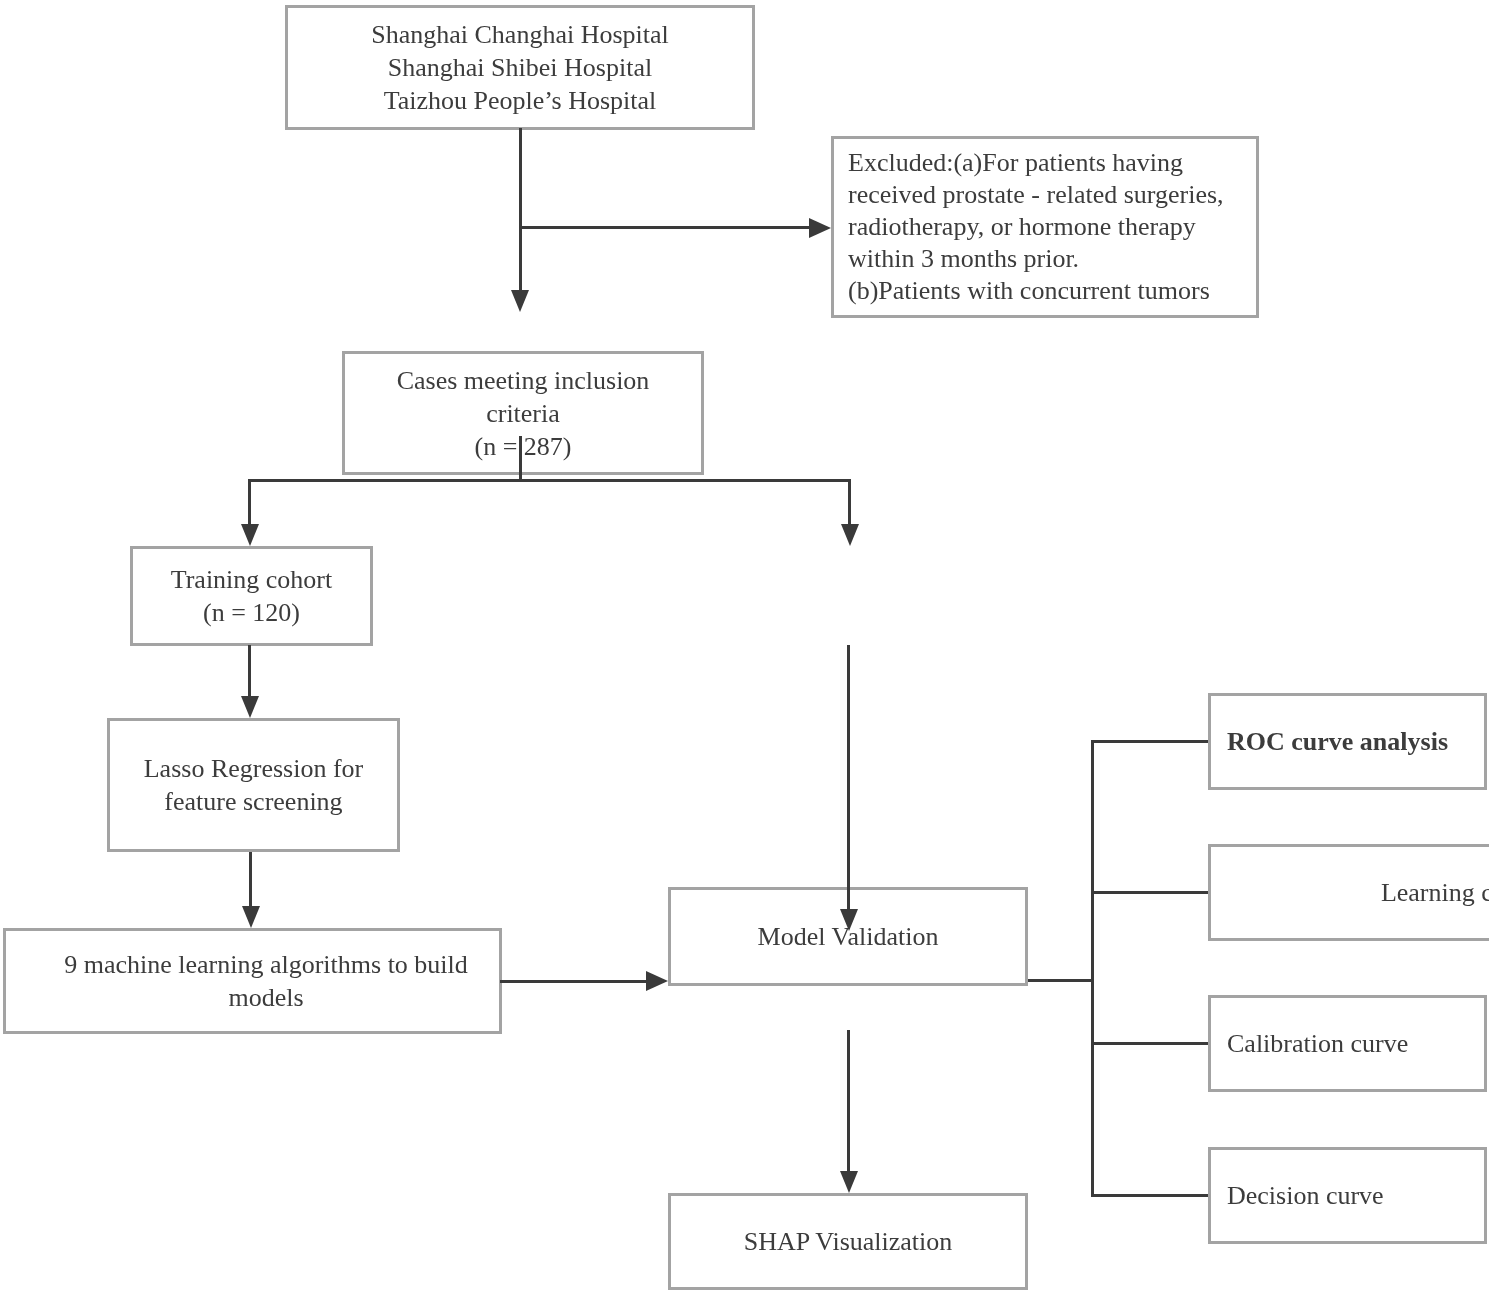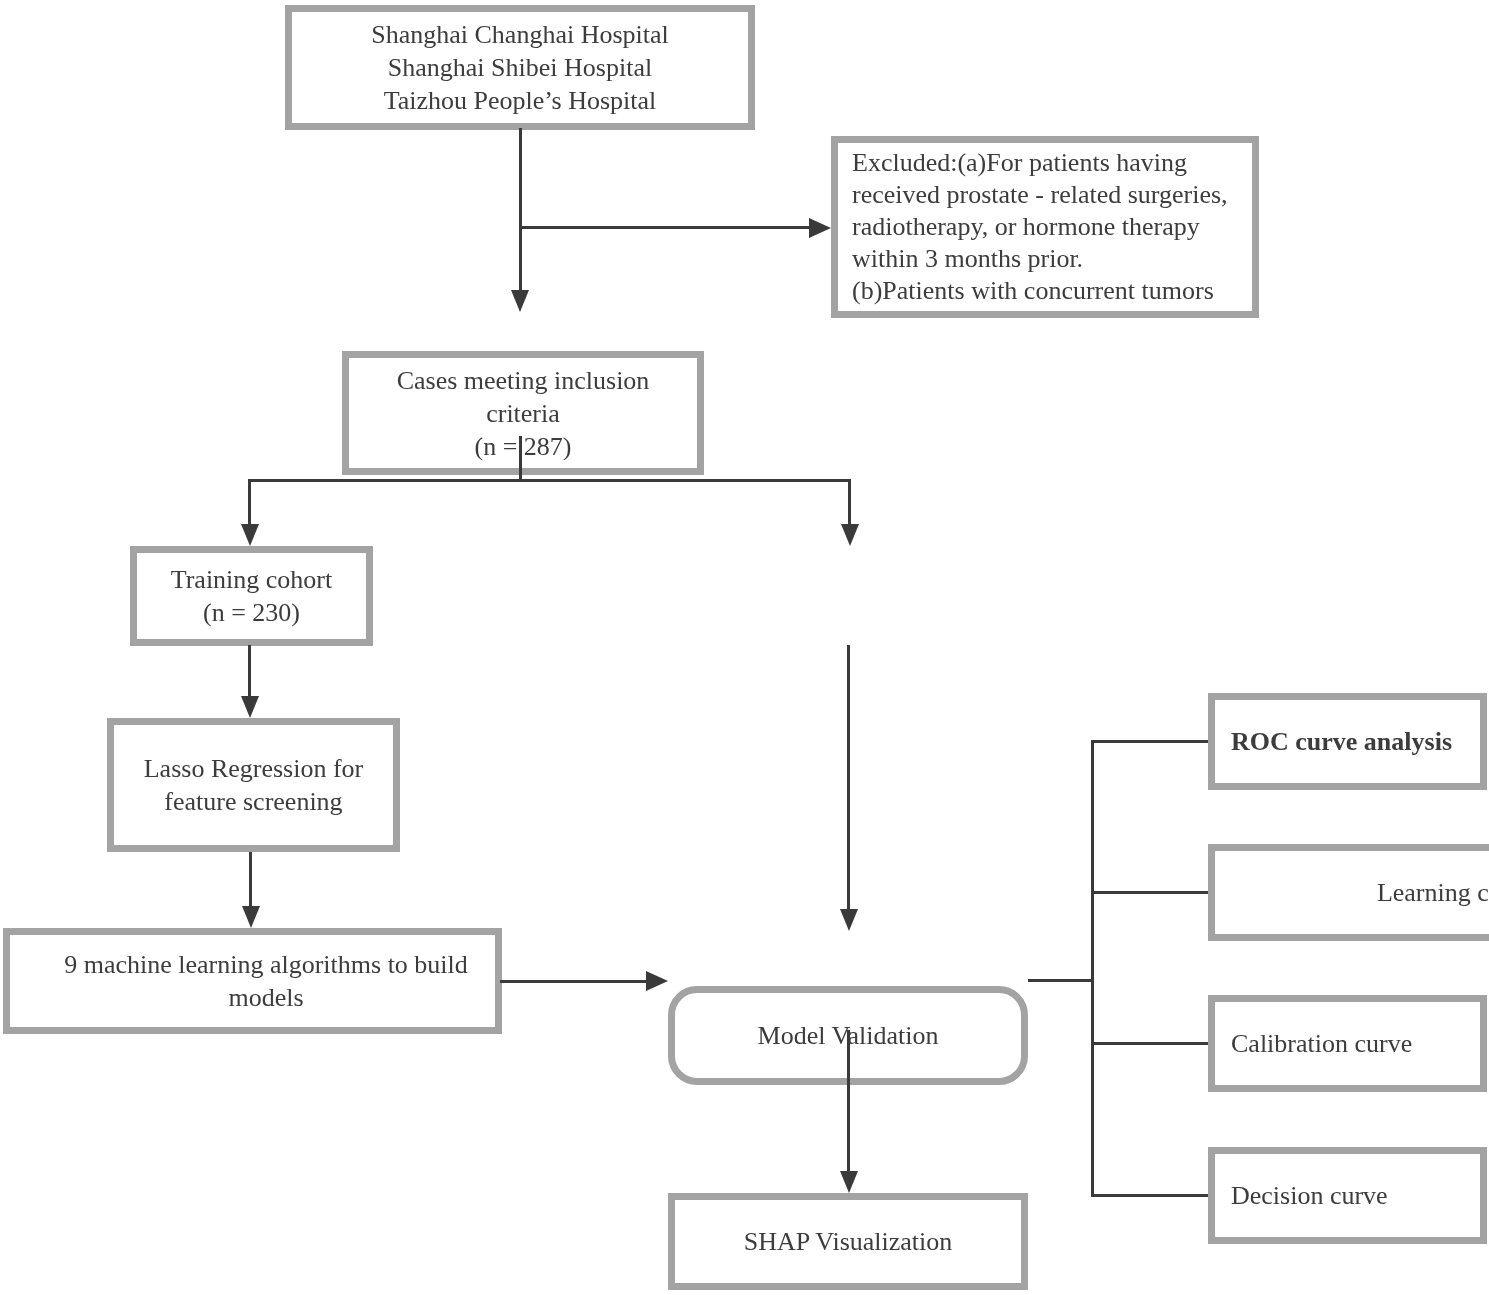--- a/index.html
+++ b/index.html
@@ -11,21 +11,21 @@
     position: relative;
     width: 1489px;
     height: 1295px;
     background: #ffffff;
     font-family: "Liberation Serif", "DejaVu Serif", serif;
     color: #3c3c3c;
     overflow: hidden;
   }
   .box {
     position: absolute;
-    border: 7px solid #a3a3a3;
+    border: 3px solid #a3a3a3;
     background: #ffffff;
     display: flex;
     align-items: center;
     justify-content: center;
     box-sizing: border-box;
   }
   .box-text {
     font-size: 26px;
     line-height: 33px;
     white-space: pre;
@@ -79,35 +79,35 @@
   </div>
 
   <div class="box" style="left:342px; top:312px; width:362px; height:124px;margin-top:39px;">
     <span class="box-text">Cases meeting inclusion
 criteria
 (n = 287)</span>
   </div>
 
   <div class="box" style="left:130px; top:546px; width:243px; height:100px;">
     <span class="box-text">Training cohort
-(n = 230)</span>
+(n = 120)</span>
   </div>
 
 
   <div class="box" style="left:107px; top:718px; width:293px; height:134px;">
     <span class="box-text">Lasso Regression for
 feature screening</span>
   </div>
 
   <div class="box" style="left:3px; top:928px; width:499px; height:106px;padding-left:27px;">
     <span class="box-text">9 machine learning algorithms to build
 models</span>
   </div>
 
-  <div class="box" style="left:668px; top:986px; width:360px; height:99px;border-radius:29px;">
+  <div class="box" style="left:668px; top:887px; width:360px; height:99px;">
     <span class="box-text">Model Validation</span>
   </div>
 
   <div class="box" style="left:668px; top:1193px; width:360px; height:97px;">
     <span class="box-text">SHAP Visualization</span>
   </div>
 
   <div class="box align-left" style="left:1208px; top:693px; width:279px; height:97px; padding-left:16px;font-weight:bold;">
     <span class="box-text">ROC curve analysis</span>
   </div>

